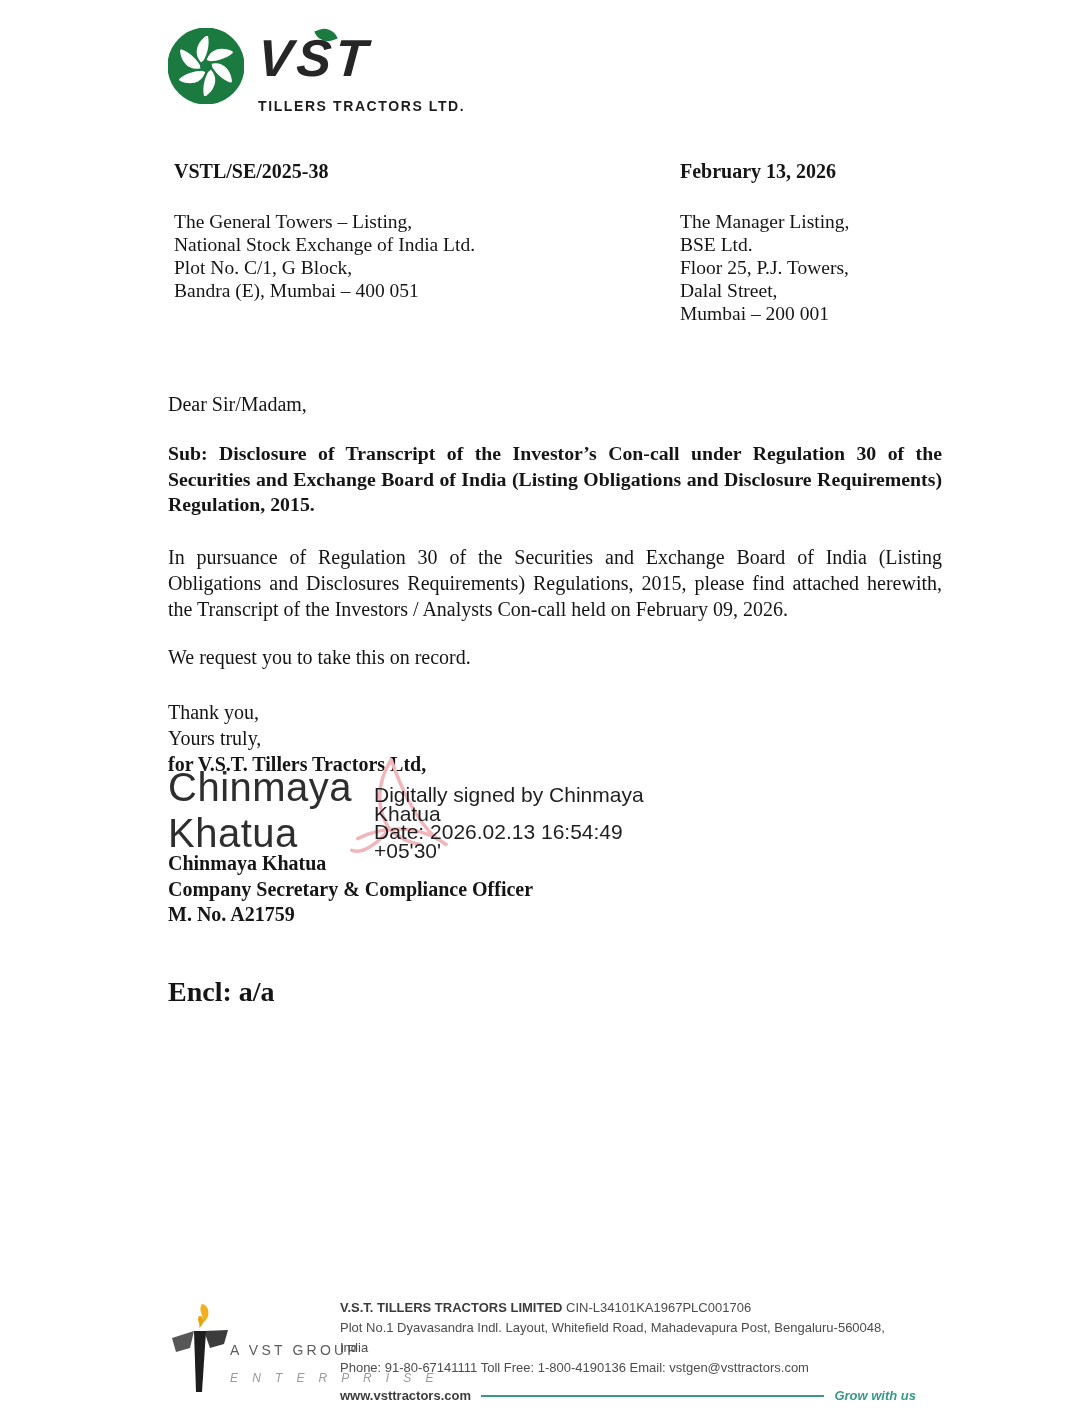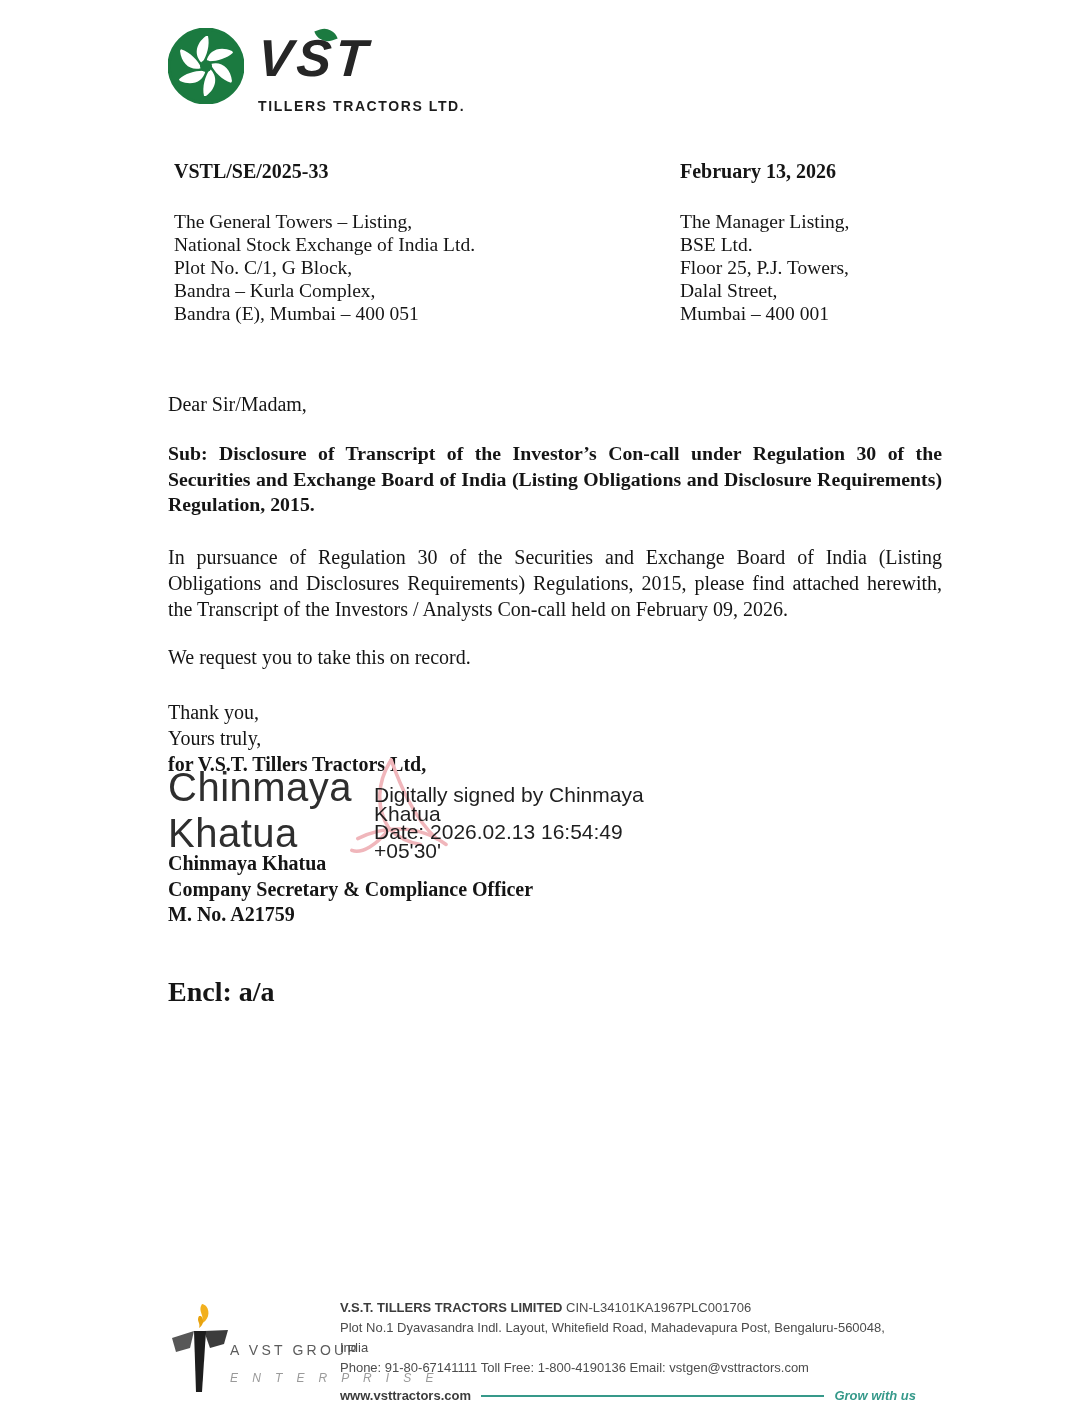--- a/index.html
+++ b/index.html
@@ -113,37 +113,36 @@
       </g>
     </svg>
     <div class="wordmark">
       <span class="leaf"></span>
       <span class="vst">VST</span>
       <span class="tagline">TILLERS TRACTORS LTD.</span>
     </div>
   </div>
 
   <div class="abs refline">
-    <span>VSTL/SE/2025-33</span>
+    <span>VSTL/SE/2025-38</span>
     <span class="date">February 13, 2026</span>
   </div>
 
   <div class="abs addr addr-left">
     <div>The General Towers – Listing,</div>
     <div>National Stock Exchange of India Ltd.</div>
     <div>Plot No. C/1, G Block,</div>
-    <div>Bandra – Kurla Complex,</div>
     <div>Bandra (E), Mumbai – 400 051</div>
   </div>
   <div class="abs addr addr-right">
     <div>The Manager Listing,</div>
     <div>BSE Ltd.</div>
     <div>Floor 25, P.J. Towers,</div>
     <div>Dalal Street,</div>
-    <div>Mumbai – 400 001</div>
+    <div>Mumbai – 200 001</div>
   </div>
 
   <div class="abs salutation">Dear Sir/Madam,</div>
 
   <div class="abs subject">Sub: Disclosure of Transcript of the Investor’s Con-call under Regulation 30 of the Securities and Exchange Board of India (Listing Obligations and Disclosure Requirements) Regulation, 2015.</div>
 
   <div class="abs para1">In pursuance of Regulation 30 of the Securities and Exchange Board of India (Listing Obligations and Disclosures Requirements) Regulations, 2015, please find attached herewith, the Transcript of the Investors / Analysts Con-call held on February 09, 2026.</div>
 
   <div class="abs para2">We request you to take this on record.</div>
 

